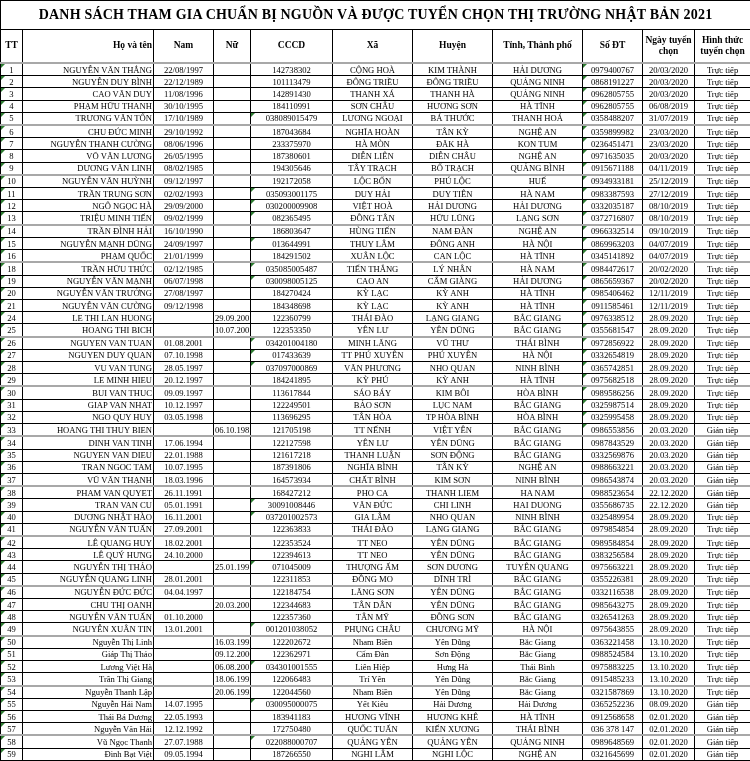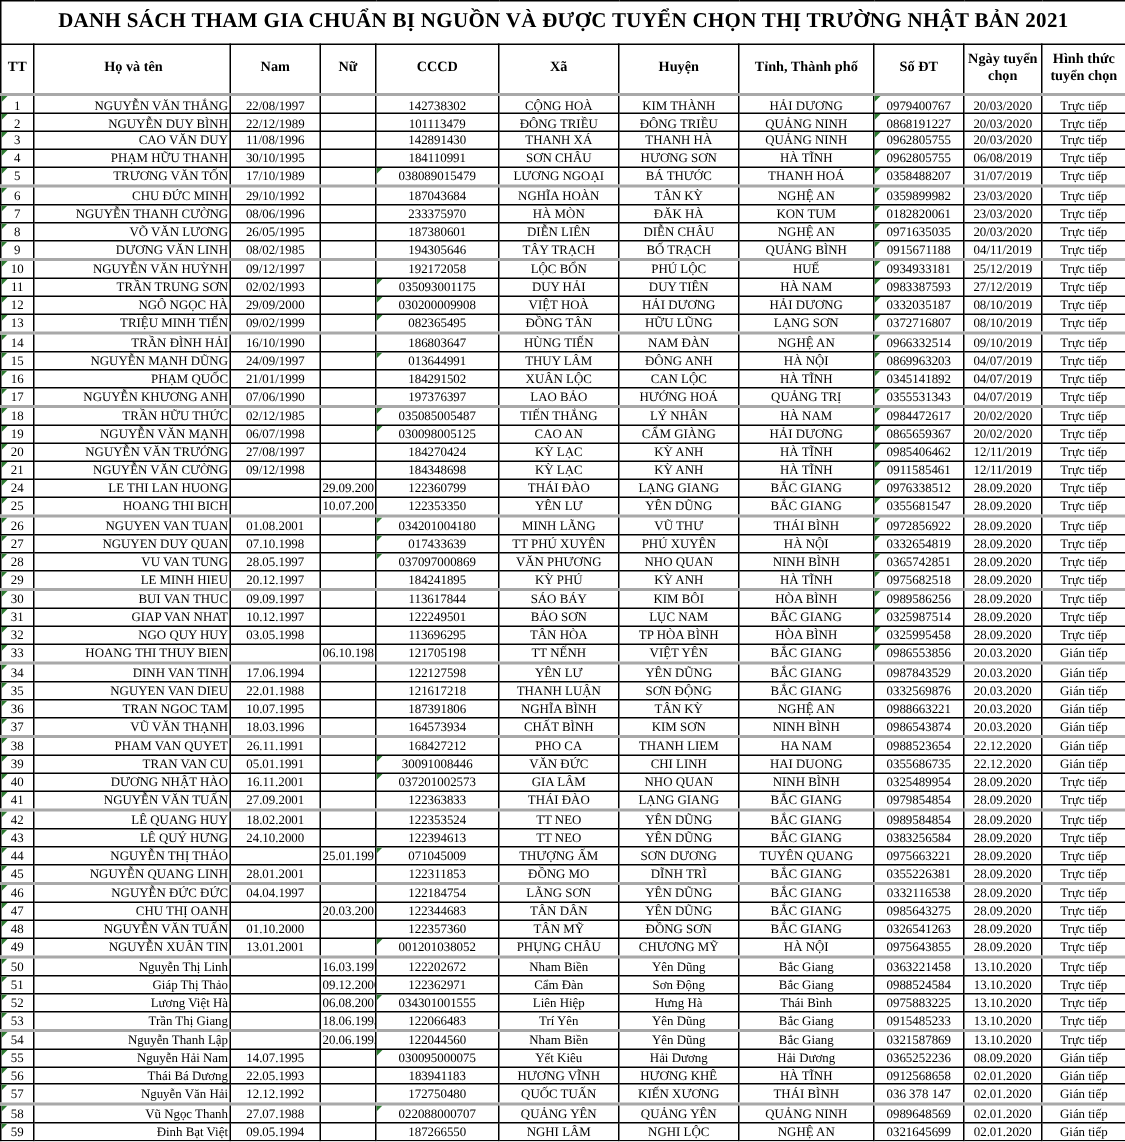--- a/index.html
+++ b/index.html
@@ -5,21 +5,21 @@
   html,body{margin:0;padding:0;background:#fff}
   .sheet{width:750px;height:761px;overflow:hidden;background:#fff}
   table{border-collapse:collapse;table-layout:fixed;width:750px;height:761px;
         font-family:"Liberation Serif",serif;color:#000}
   th,td{border:1px solid #000;overflow:hidden;white-space:nowrap;
         padding:0 1px;position:relative;vertical-align:middle}
   th.title-cell{height:28px;font-size:14px;font-weight:bold;text-align:center;
         letter-spacing:.2px;white-space:nowrap}
   tr.header-row th{height:32px;font-size:9.5px;font-weight:bold;text-align:center;
         white-space:normal;line-height:1.2;border-bottom:2px solid #a8a8a8}
-  tr.header-row th.c-ho-va-ten{text-align:center;padding-left:3px}
+  tr.header-row th.c-ho-va-ten{text-align:right;padding-left:3px}
   td{font-size:8.6px;line-height:10px;height:10px;text-align:center}
   td.c-ho-va-ten{text-align:right;padding-left:3px}
   tbody tr.sep td{border-top:2px solid #a8a8a8}
   .tri::before{content:"";position:absolute;top:0;left:0;width:0;height:0;
         border-top:4px solid #2e7d32;border-right:4px solid transparent}
 </style>
 </head>
 <body>
 
 <div class="sheet">
@@ -136,21 +136,21 @@
         </tr>
         <tr>
           <td class="c-tt tri">7</td>
           <td class="c-ho-va-ten">NGUYỄN THANH CƯỜNG</td>
           <td class="c-nam">08/06/1996</td>
           <td class="c-nu"></td>
           <td class="c-cccd">233375970</td>
           <td class="c-xa">HÀ MÒN</td>
           <td class="c-huyen">ĐĂK HÀ</td>
           <td class="c-tinh-thanh-pho">KON TUM</td>
-          <td class="c-so-dt tri">0182820061</td>
+          <td class="c-so-dt tri">0236451471</td>
           <td class="c-ngay-tuyen-chon">23/03/2020</td>
           <td class="c-hinh-thuc">Trực tiếp</td>
         </tr>
         <tr>
           <td class="c-tt tri">8</td>
           <td class="c-ho-va-ten">VÕ VĂN LƯƠNG</td>
           <td class="c-nam">26/05/1995</td>
           <td class="c-nu"></td>
           <td class="c-cccd">187380601</td>
           <td class="c-xa">DIỄN LIÊN</td>
@@ -254,33 +254,20 @@
         <tr>
           <td class="c-tt tri">16</td>
           <td class="c-ho-va-ten">PHẠM QUỐC</td>
           <td class="c-nam">21/01/1999</td>
           <td class="c-nu"></td>
           <td class="c-cccd">184291502</td>
           <td class="c-xa">XUÂN LỘC</td>
           <td class="c-huyen">CAN LỘC</td>
           <td class="c-tinh-thanh-pho">HÀ TĨNH</td>
           <td class="c-so-dt tri">0345141892</td>
-          <td class="c-ngay-tuyen-chon">04/07/2019</td>
-          <td class="c-hinh-thuc">Trực tiếp</td>
-        </tr>
-        <tr>
-          <td class="c-tt tri">17</td>
-          <td class="c-ho-va-ten">NGUYỄN KHƯƠNG ANH</td>
-          <td class="c-nam">07/06/1990</td>
-          <td class="c-nu"></td>
-          <td class="c-cccd">197376397</td>
-          <td class="c-xa">LAO BẢO</td>
-          <td class="c-huyen">HƯỚNG HOÁ</td>
-          <td class="c-tinh-thanh-pho">QUẢNG TRỊ</td>
-          <td class="c-so-dt tri">0355531343</td>
           <td class="c-ngay-tuyen-chon">04/07/2019</td>
           <td class="c-hinh-thuc">Trực tiếp</td>
         </tr>
         <tr class="sep">
           <td class="c-tt tri">18</td>
           <td class="c-ho-va-ten">TRẦN HỮU THỨC</td>
           <td class="c-nam">02/12/1985</td>
           <td class="c-nu"></td>
           <td class="c-cccd tri">035085005487</td>
           <td class="c-xa">TIẾN THẮNG</td>

